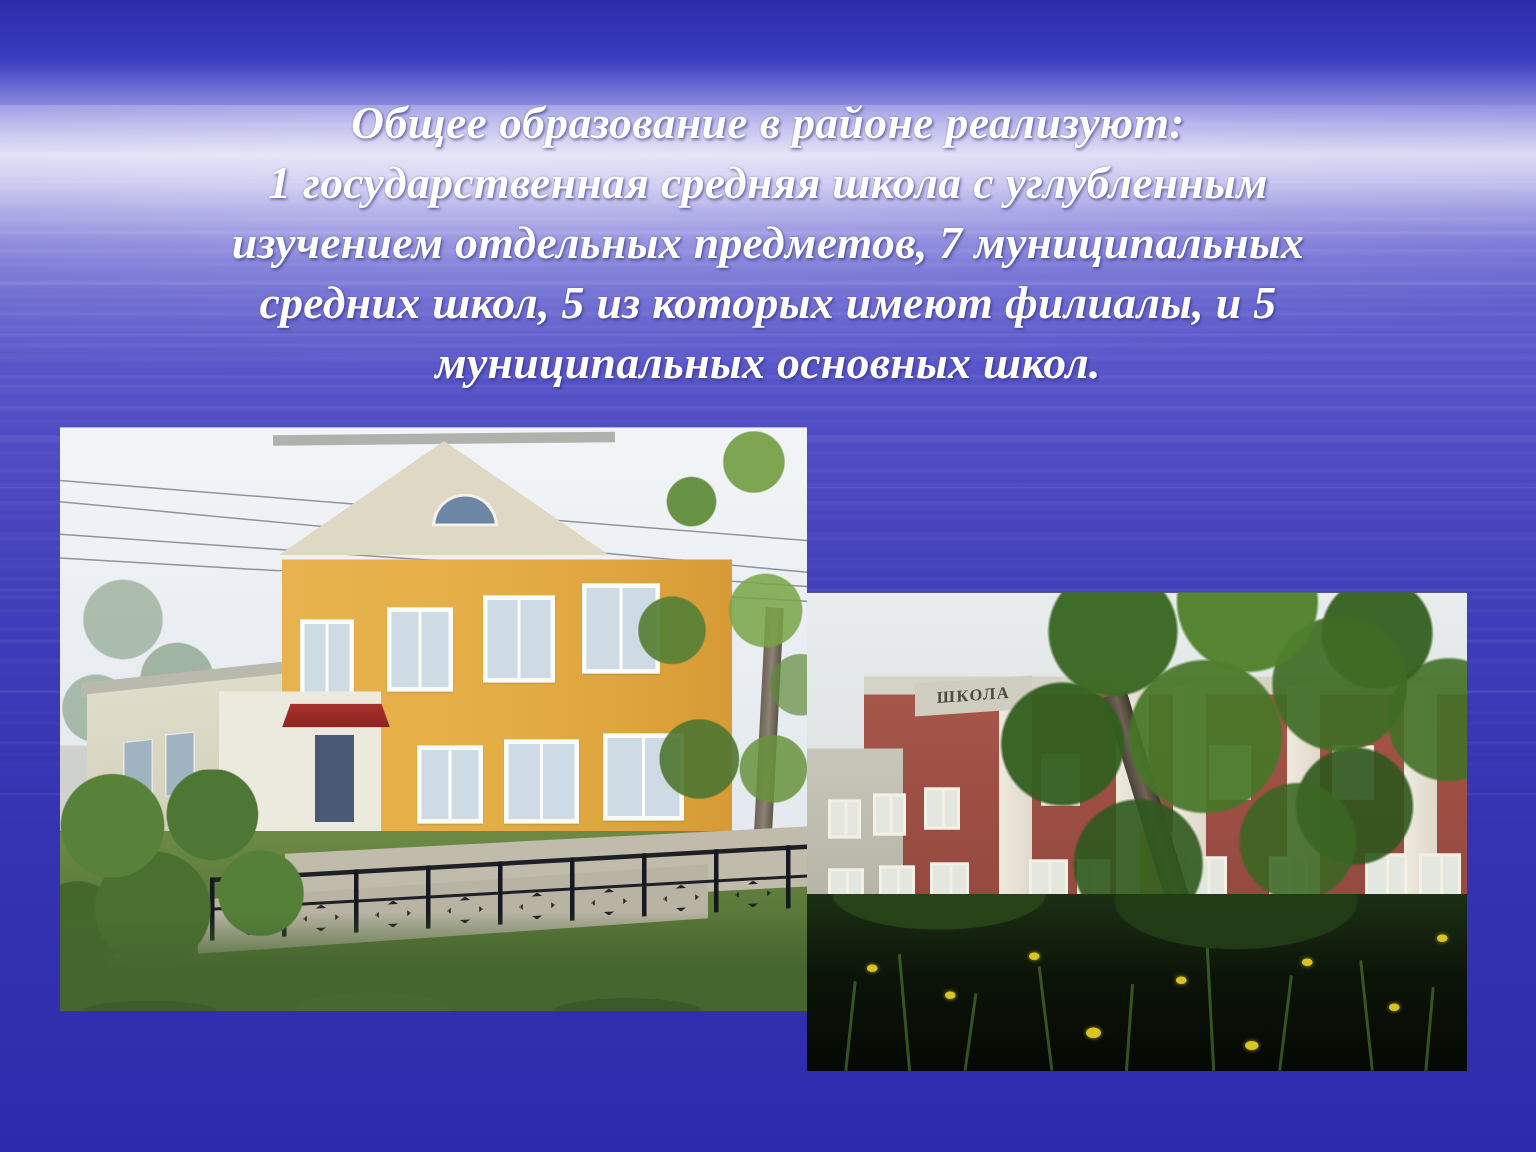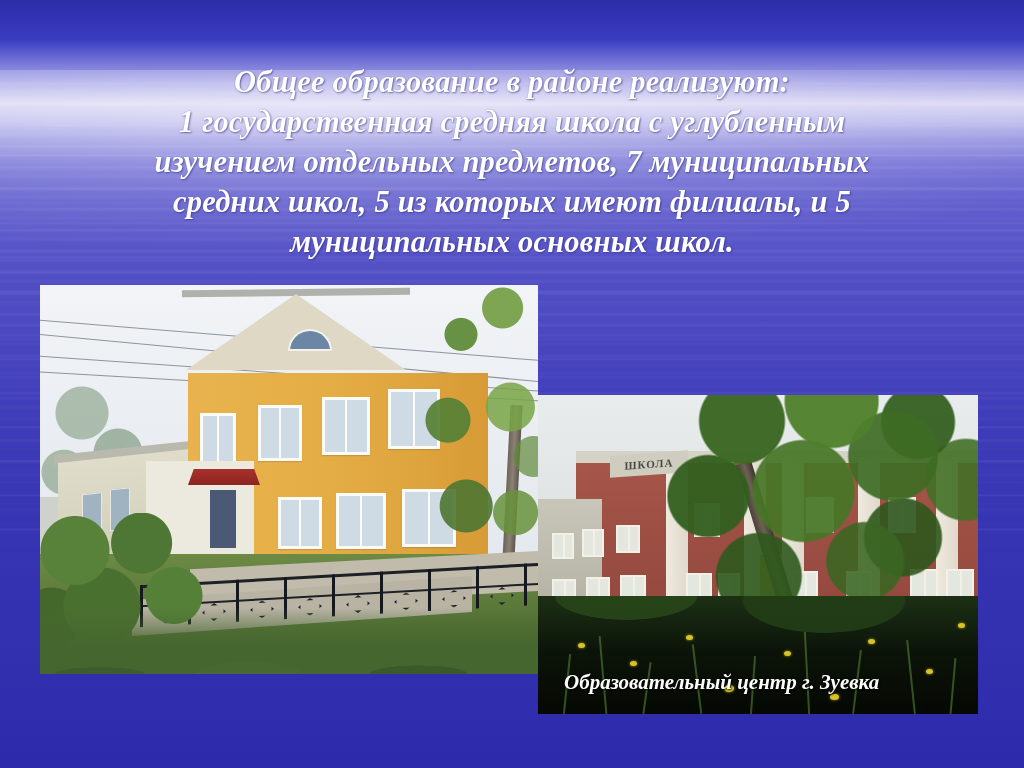--- a/index.html
+++ b/index.html
@@ -743,15 +743,14 @@
     <div class="p2-dandelion" style="left:148px; bottom:74px;"></div>
     <div class="p2-dandelion" style="left:186px; bottom:22px; width:10px; height:7px;"></div>
     <div class="p2-dandelion" style="left:246px; bottom:58px;"></div>
     <div class="p2-dandelion" style="left:292px; bottom:14px; width:9px; height:6px;"></div>
     <div class="p2-dandelion" style="left:330px; bottom:70px;"></div>
     <div class="p2-dandelion" style="left:388px; bottom:40px;"></div>
     <div class="p2-dandelion" style="left:420px; bottom:86px;"></div>
   </div>
 
 
-  <div class="caption2">Образовательный центр г. Зуевка</div>
 
 </div>
 
 </body></html>

